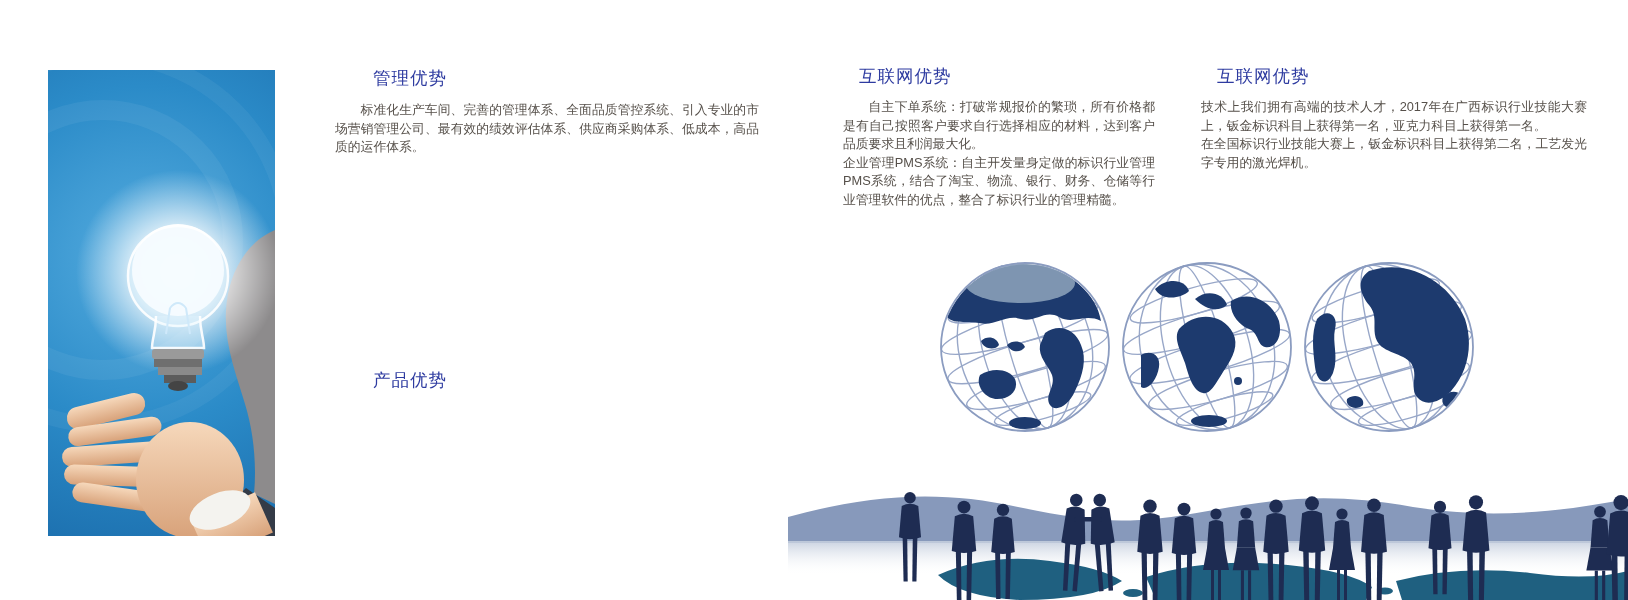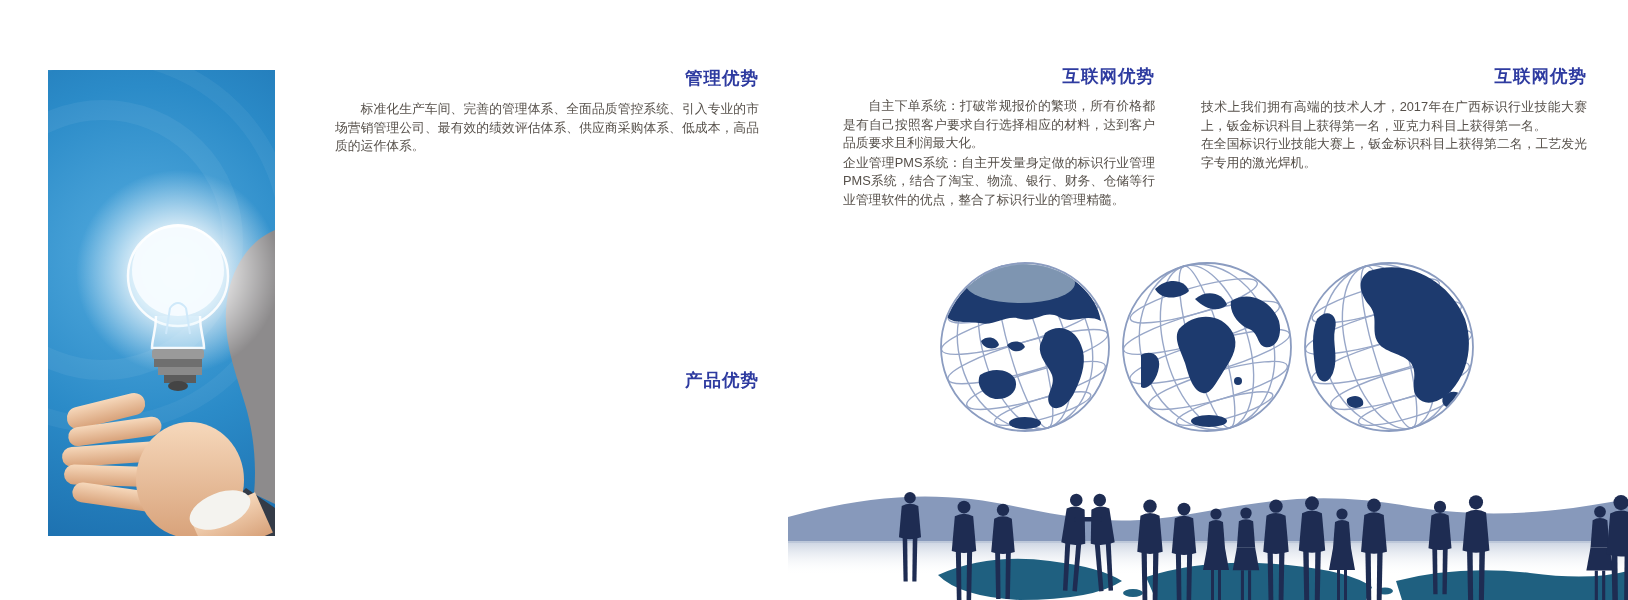--- a/index.html
+++ b/index.html
@@ -5,24 +5,24 @@
   html,body{margin:0;padding:0;background:#ffffff;}
   .page{position:relative;width:1628px;height:600px;background:#ffffff;overflow:hidden;
         font-family:"Liberation Sans","DejaVu Sans",sans-serif;}
   
   .photo{position:absolute;left:48px;top:70px;width:227px;height:466px;
          background:radial-gradient(circle at 42% 40%, #55acdf 0%, #2b8bc8 55%, #1c6fae 100%);
          overflow:hidden;}
   .photo svg{position:absolute;left:0;top:0;}
   
   .section{position:absolute;color:#56504a;}
-  .section h2{margin:0 0 11px 38px;font-size:17.5px;font-weight:bold;color:#2e3ba0;letter-spacing:1px;text-align:right;}
+  .section h2{margin:0 0 11px 38px;font-size:17.5px;font-weight:normal;color:#2e3ba0;letter-spacing:1px;}
   .section.right-col h2{margin:0 0 10px 16px;}
   .section p{margin:0;font-size:12.8px;line-height:18.6px;text-align:justify;}
-  .section p.indent{text-indent:2em;font-family:Liberation Mono, monospace;}
+  .section p.indent{text-indent:2em;}
   .sec-management{left:335px;top:66px;width:424px;}
   .sec-brand{left:335px;top:176px;width:424px;}
   .sec-product{left:335px;top:368px;width:424px;}
   .sec-internet{left:843px;top:64px;width:312px;}
   .sec-technology{left:1201px;top:64px;width:386px;}
   
   .globes{position:absolute;left:930px;top:255px;width:560px;height:185px;}
   .bottom-scene{position:absolute;left:788px;top:455px;width:840px;height:145px;overflow:hidden;}
 </style>
 </head>

